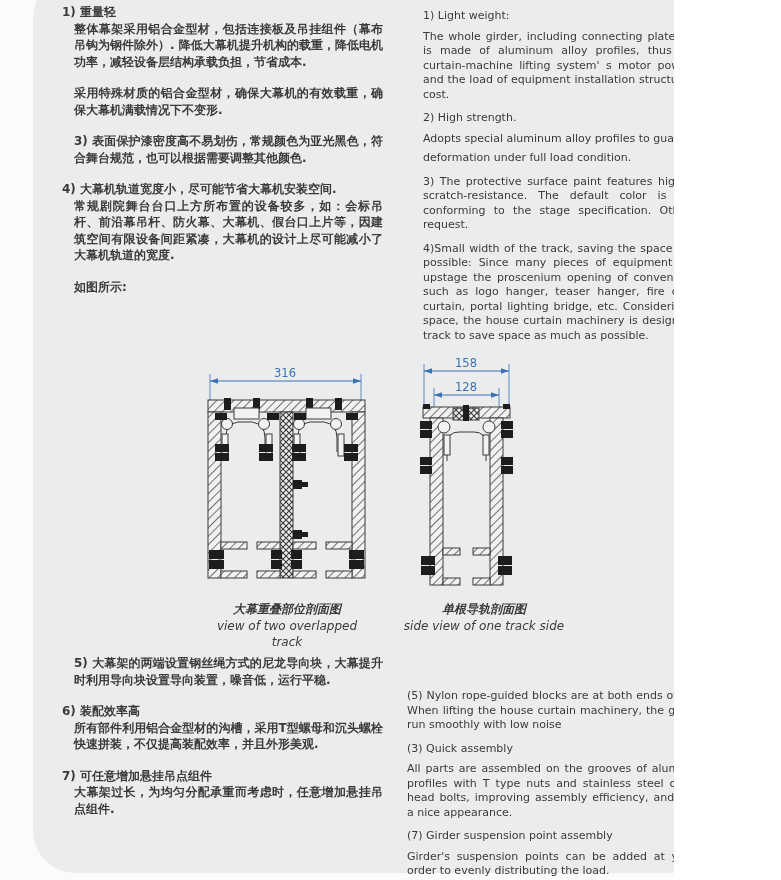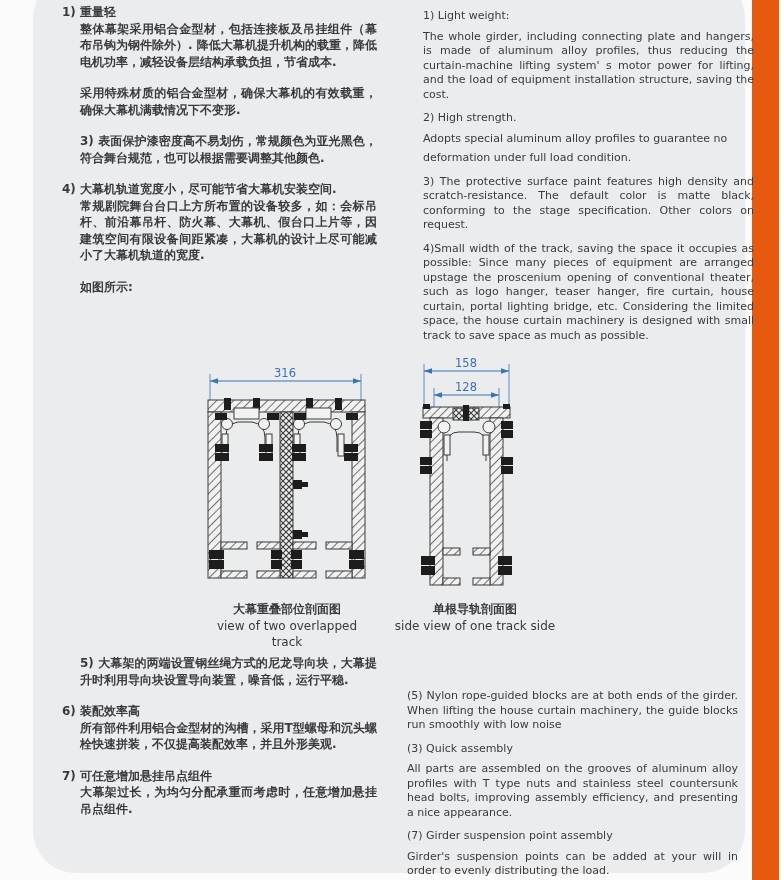--- a/index.html
+++ b/index.html
@@ -1,60 +1,60 @@
 <!DOCTYPE html>
 <html style="--accent: #E7590F; --dim-blue: #3A72B8; --card-bg: #EBECED;"><head>
 <meta charset="utf-8">
 <style>
   html,body { margin:0; padding:0; background:#ffffff; }
   .page {
-    position:relative; width:781px; height:880px; overflow:hidden;
+    position:relative; width:674px; height:880px; overflow:hidden;
     background:#fbfbfc;
     font-family:"DejaVu Sans", sans-serif;
     color:#3a3a3c;
   }
   .card {
     position:absolute; left:33px; top:-24px; width:712px; height:897px;
     background:var(--card-bg,#ebeced); border-radius:42px;
   }
   .accent-bar {
     position:absolute; left:752px; top:0; width:27px; height:880px;
     background:var(--accent,#e7590f);
   }
   
   .col { position:absolute; text-align:justify; }
   .col-cn-top    { left:62px;  top:4px;   width:333px; }
   .col-en-top    { left:407px; top:9px;   width:331px;margin-left:16px; }
   .col-cn-bottom { left:62px;  top:655px; width:333px; }
   .col-en-bottom { left:407px; top:689px; width:331px; }
 
-  .cn p { margin:0 18px 15px; font-size:12px; line-height:16.5px; font-weight:600; }
+  .cn p { margin:0 12px 15px; font-size:12px; line-height:16.5px; font-weight:600; }
   .cn p.h { margin:0; }
   .cn p.intro { margin-top:10px; }
 
   .en p { margin:0 0 9px; font-size:11px; line-height:14.5px; font-weight:400; }
   .en p.h { margin:0 0 6px; }
   .en p.tight { margin:0 0 5px; }
 
   
   .diagram-svg { position:absolute; left:180px; top:358px; }
   .dim-text { fill:var(--dim-blue,#3a72b8); font-size:11.5px; font-family:"DejaVu Sans", sans-serif; }
   .dim-line { stroke:var(--dim-blue,#3a72b8); stroke-width:1.2; }
   .ext-line { stroke:var(--dim-blue,#3a72b8); stroke-width:0.8; }
   .dim-arrow { fill:var(--dim-blue,#3a72b8); }
   .ln   { stroke:#3a3a3a; stroke-width:1; fill:none; }
   .wall { stroke:#3a3a3a; stroke-width:1; }
   .blk  { fill:#1d1d1d; }
   .wht  { fill:#f2f2f2; stroke:#3a3a3a; stroke-width:1; }
 
-  .caption { position:absolute; top:600px; text-align:center; }
+  .caption { position:absolute; top:600px; text-align:center;font-style:italic; }
   .caption .cn-cap { font-size:12px; font-weight:700; line-height:18px; }
   .caption .en-cap { font-size:12px; font-weight:400; line-height:16px; }
   .caption-left  { left:203px; width:168px; }
-  .caption-right { left:394px; width:162px; }
+  .caption-right { left:403px; width:162px; }
 </style>
 </head>
 <body>
 
 <div class="page">
   <div class="card"></div>
   <div class="accent-bar"></div>
 
   <div class="col col-cn-top cn">
     <p class="h">1) 重量轻</p>

